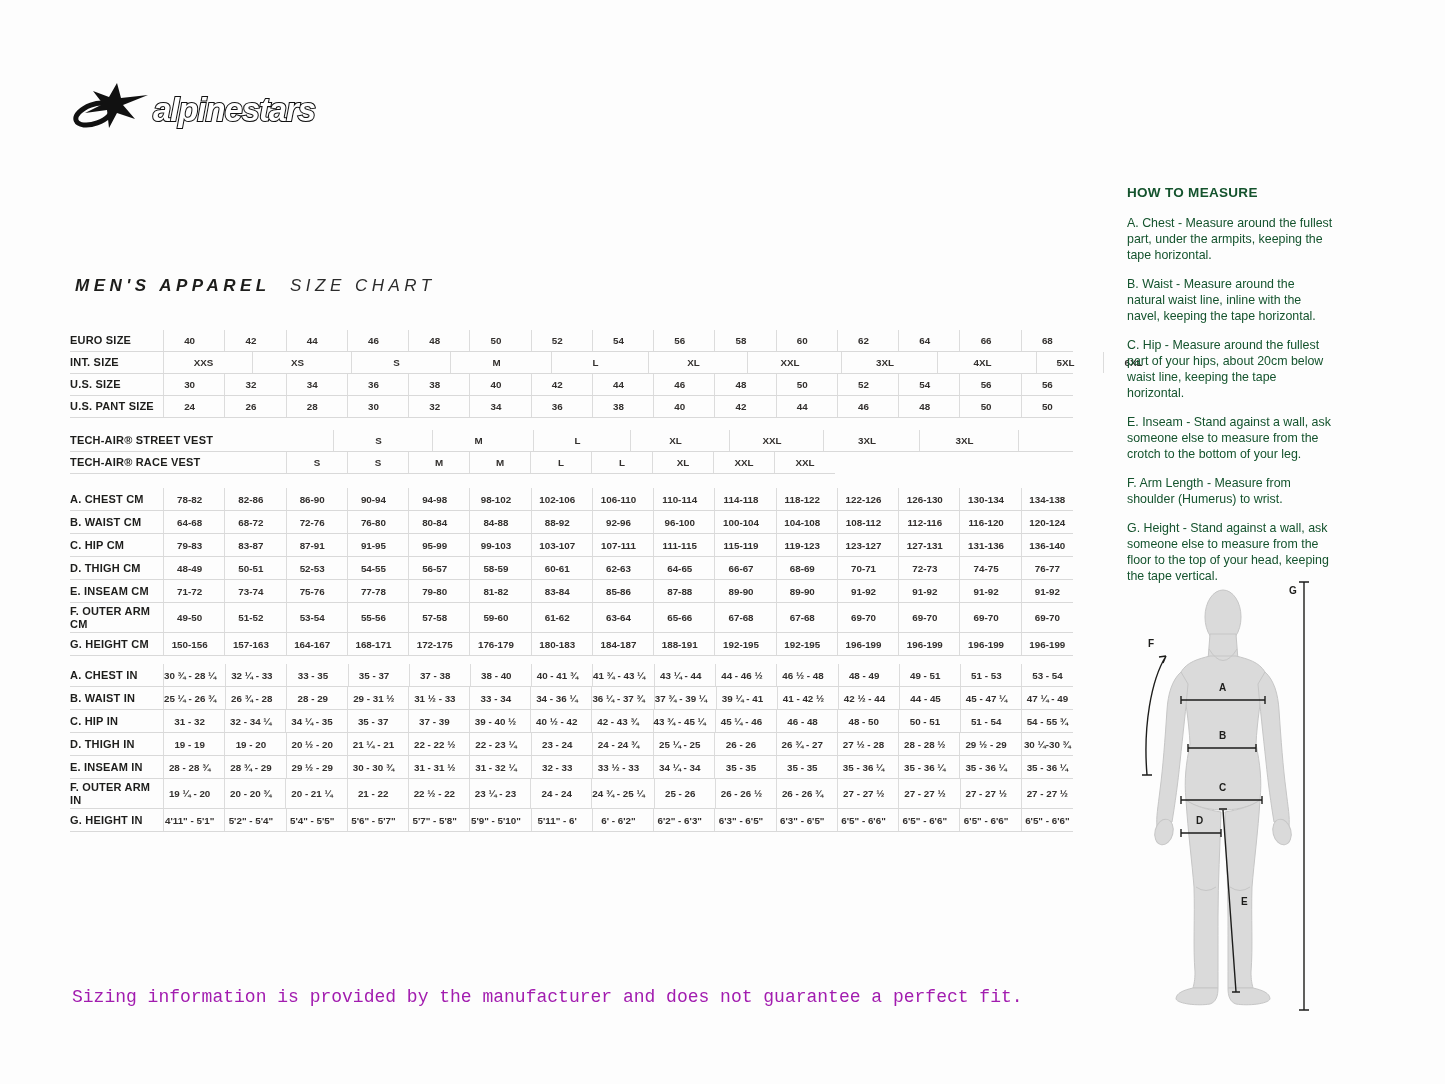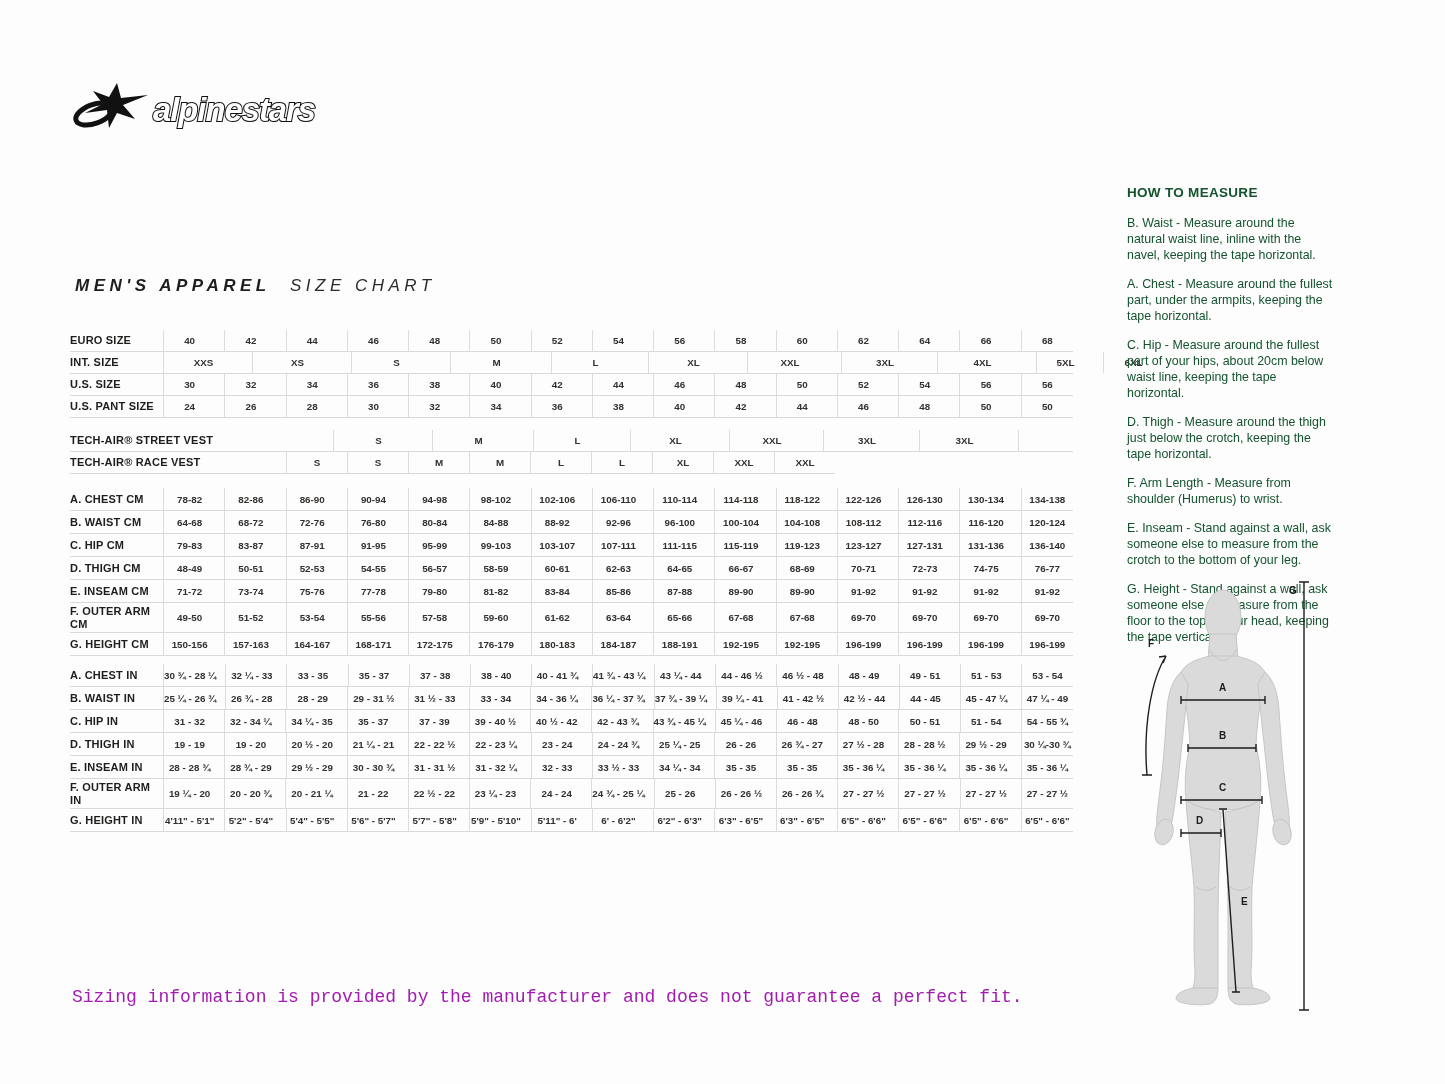--- a/index.html
+++ b/index.html
@@ -451,26 +451,25 @@
             <div class="cell">6'5" - 6'6"</div>
             <div class="cell">6'5" - 6'6"</div>
           </div>
         </div>
       </div>
     </div>
 
   <div class="howto">
     <div class="howto-h">HOW TO MEASURE</div>
     <div>
+        <p>A. Chest - Measure around the fullest part, under the armpits, keeping the tape horizontal.</p>
         <p>B. Waist - Measure around the natural waist line, inline with the navel, keeping the tape horizontal.</p>
-        <p>A. Chest - Measure around the fullest part, under the armpits, keeping the tape horizontal.</p>
         <p>C. Hip - Measure around the fullest part of your hips, about 20cm below waist line, keeping the tape horizontal.</p>
-        <p>D. Thigh - Measure around the thigh just below the crotch, keeping the tape horizontal.</p>
+        <p>E. Inseam - Stand against a wall, ask someone else to measure from the crotch to the bottom of your leg.</p>
         <p>F. Arm Length - Measure from shoulder (Humerus) to wrist.</p>
-        <p>E. Inseam - Stand against a wall, ask someone else to measure from the crotch to the bottom of your leg.</p>
         <p>G. Height - Stand against a wall, ask someone else to measure from the floor to the top of your head, keeping the tape vertical.</p>
       </div>
   </div>
 
   <svg class="figure" width="180" height="450" viewBox="0 0 180 450">
     <g fill="#dadada" stroke="#c6c6c6" stroke-width="1">
       <ellipse cx="85" cy="45" rx="18" ry="27"></ellipse>
       <path d="M72,62 L98,62 L100,88 L70,88 Z"></path>
       <path d="M43,100 C49,90 60,87 72,84 L98,84 C110,87 121,90 127,100
                C123,125 119,150 118,172 C122,192 124,208 122,228

